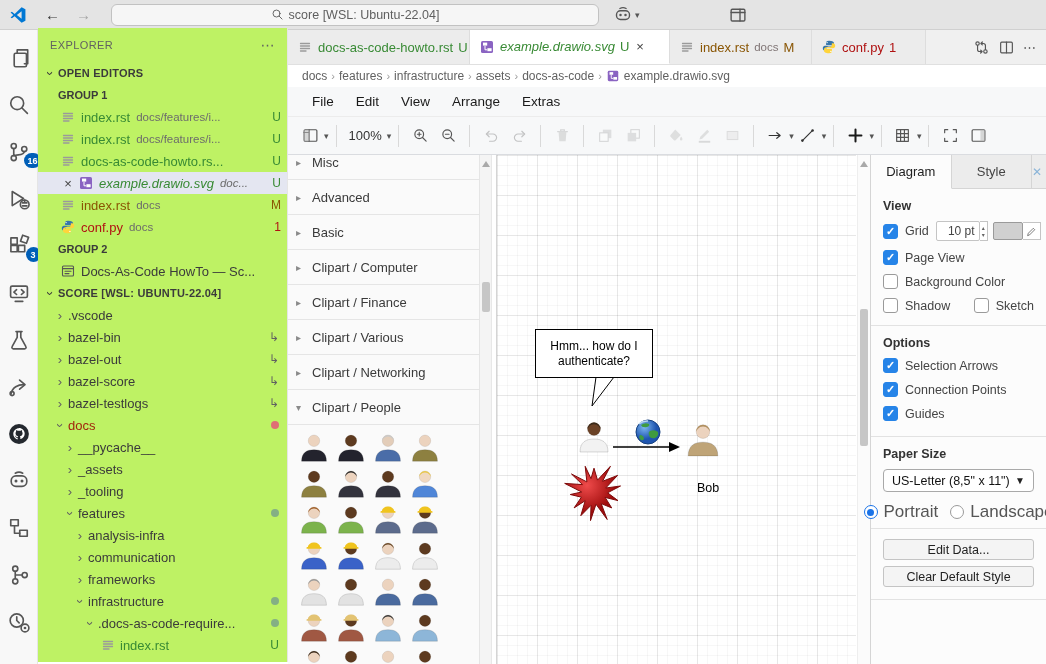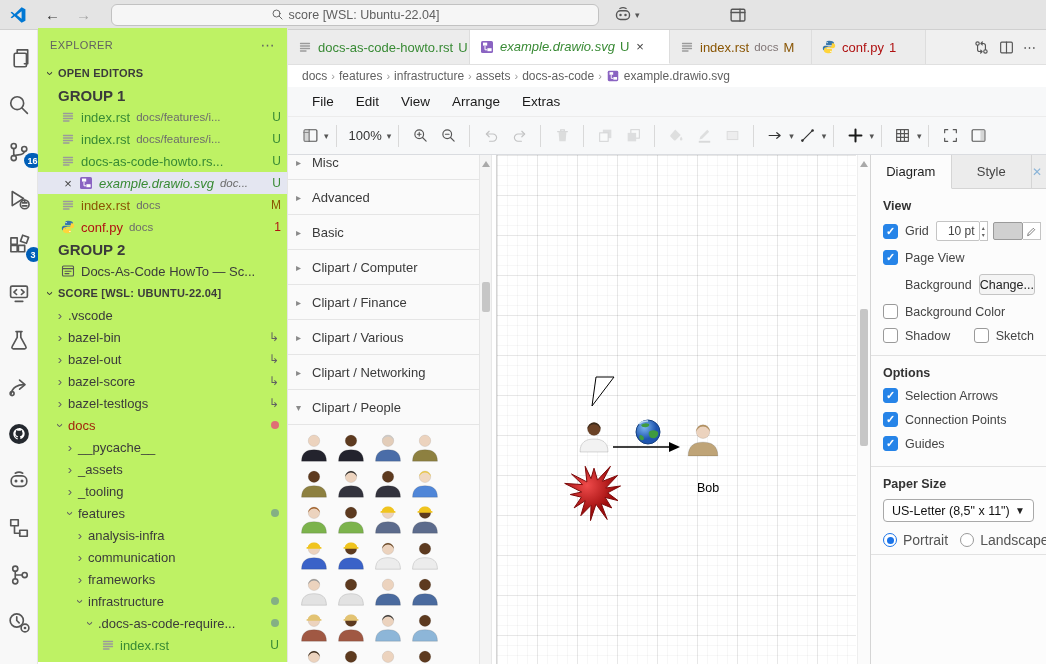--- a/index.html
+++ b/index.html
@@ -21,21 +21,21 @@
 #activitybar{left:0;top:30px;width:38px;height:634px;background:#f8f8f8;border-right:1px solid #e5e5e5;display:flex;flex-direction:column;align-items:center;padding-top:4px}
 .aicon{width:50px;height:47px;display:flex;align-items:center;justify-content:center;position:relative;color:#565656}
 .aicon .ig{width:24px;height:24px}
 .abadge{position:absolute;right:3px;bottom:7px;min-width:15px;height:15px;border-radius:9px;background:#005fb8;color:#fff;font-size:9px;display:flex;align-items:center;justify-content:center;padding:0 3px;font-weight:700}
 
 #sidebar{left:38px;top:28px;width:250px;height:634px;background:#bef264;border-right:1px solid #e5e5e5;overflow:hidden}
 #sb-head{height:34px;display:flex;align-items:center;padding:0 12px;color:#616161;font-size:11px;letter-spacing:.4px}
 #sb-head .more{margin-left:auto;font-size:14px;color:#616161}
 .secthead{display:flex;align-items:center;height:22px;font-weight:700;font-size:11px;color:#3b3b3b;padding-left:4px;letter-spacing:.2px}
 .secthead .chev{width:16px;text-align:center;font-weight:400}
-.grouplab{height:22px;display:flex;align-items:center;font-weight:700;font-size:15px;padding-left:20px}
+.grouplab{height:22px;display:flex;align-items:center;font-weight:700;font-size:11px;padding-left:20px}
 .oerow{height:22px;display:flex;align-items:center;padding-left:22px;padding-right:6px;font-size:13px;white-space:nowrap}
 .oerow.active{background:#e4e6f1}
 .oerow .fic{width:16px;height:16px;margin-right:5px;flex:0 0 16px}
 .oerow .closex{width:16px;margin-right:2px;color:#424242;font-size:13px;text-align:center}
 .oerow .det{color:#6c6c6c;font-size:11.5px;margin-left:6px;overflow:hidden;text-overflow:ellipsis;flex:1}
 .gbadge{margin-left:auto;padding-left:6px;font-size:12px}
 .c-green{color:#388a34}.c-mod{color:#895503}.c-err{color:#b01212}.c-red{color:#a1260d}
 .it{font-style:italic}
 .trow{height:22px;display:flex;align-items:center;padding-right:8px;font-size:13px;white-space:nowrap}
 .trow .chev{width:16px;text-align:center;color:#616161;flex:0 0 16px}
@@ -107,21 +107,21 @@
 .pencilbtn{width:18px;height:18px;border:1px solid #c4c4c4;border-left:none;background:#fff;display:flex;align-items:center;justify-content:center}
 .pencilbtn .ig{width:11px;height:11px}
 .pbtn{border:1px solid #c4c4c4;background:#f4f4f4;border-radius:3px;font-size:12.5px;color:#222;display:flex;align-items:center;justify-content:center;height:21px}
 #change-btn{margin-left:auto;width:92px}
 .wide{width:100%;margin-bottom:6px}
 #paper-select{width:100%;height:23px;border:1px solid #a9a9a9;border-radius:4px;background:#fff;display:flex;align-items:center;padding:0 8px;font-size:12.5px;color:#111;margin-bottom:10px}
 #paper-select .dchev{margin-left:auto;font-size:10px;color:#222}
 .radio{width:14px;height:14px;border-radius:50%;border:1px solid #9a9a9a;background:#fff;flex:0 0 14px;position:relative}
 .radio.on{border-color:#1a73e8}
 .radio.on::after{content:"";position:absolute;left:2.5px;top:2.5px;width:7px;height:7px;border-radius:50%;background:#1a73e8}
-.radrow{display:flex;align-items:center;gap:6px;justify-content:flex-start;font-size:14px;color:#555;}
+.radrow{display:flex;align-items:center;gap:6px;justify-content:center;font-size:17px;color:#555;}
 .ig svg{width:100%;height:100%;display:block}
 .fic svg{width:100%;height:100%;display:block}
 </style>
 </head>
 <body>
 
 <div id="titlebar" class="pane">
   <span id="vslogo"><svg viewBox="0 0 16 16">
         <path d="M11.2 1.2 L5 7 2.6 5.2 1.4 5.8 3.8 8 1.4 10.2 2.6 10.8 5 9 11.2 14.8 14.6 13.2 V2.8 Z M11.2 4.6 v6.8 L7 8 Z" fill="#0078d4"></path>
       </svg></span>
@@ -882,20 +882,23 @@
       <polygon points="104,222 122,222 100,251" fill="#ffffff" stroke="#000" stroke-width="1"></polygon>
       <line x1="121" y1="292" x2="179" y2="292" stroke="#000" stroke-width="1.4"></line>
       <polygon points="188,292 177,287 177,297" fill="#000"></polygon>
       <g>
         <circle cx="156" cy="277" r="12" fill="url(#gglobe)" stroke="#16407e" stroke-width="1"></circle>
         <path d="M149,270 q4,-3 8,-1 q1,2 -2,3 q-5,1 -6,-2z M158,276 q5,-2 8,1 q1,4 -3,6 q-5,1 -6,-3 q-1,-3 1,-4z M148,280 q3,0 4,3 q0,3 -3,2 q-3,-2 -1,-5z" fill="#3f9b3f"></path>
         <path d="M147,269 a12,12 0 0 1 9,-3" stroke="#bcd8f2" stroke-width="1.5" fill="none"></path>
       </g>
       <polygon id="star" fill="url(#gred)" stroke="#7e0b0b" stroke-width="1" points="102.0,313.2 105.5,325.1 118.4,311.3 110.5,326.3 125.6,320.4 113.7,333.0 128.5,331.0 115.6,337.8 126.0,345.6 113.1,342.4 119.7,352.9 109.2,348.6 115.2,364.5 104.0,349.2 98.5,365.6 99.0,350.3 88.8,360.7 93.2,345.7 82.1,352.9 89.4,342.2 78.3,339.5 89.7,337.0 72.7,328.4 90.5,329.6 79.5,319.0 94.9,326.9 93.2,311.3 99.0,323.7"></polygon>
     </svg>
+    <div id="bubble">
+        <span>Hmm... how do I authenticate?</span>
+      </div>
     <div class="dperson" id="person-alice" style="left:84px;top:263px;width:36px;height:36px"><svg viewBox="0 0 36 36">
           <path d="M4,34 C4,24 10,21 18,21 C26,21 32,24 32,34 Z" fill="#f2f2f2" stroke="rgba(0,0,0,.18)" stroke-width=".8"></path>
           <circle cx="18" cy="11" r="6.5" fill="#6b4226" stroke="rgba(0,0,0,.15)" stroke-width=".6"></circle>
           <path d="M11.5,11 a6.5,6.5 0 0 1 13,0 l-1.5,-2.5 a6.5,6.5 0 0 0 -10,0 z" fill="#3a2a1a"></path>
         </svg></div>
     <div class="dperson" id="person-bob" style="left:192px;top:265px;width:38px;height:38px"><svg viewBox="0 0 36 36">
           <path d="M4,34 C4,24 10,21 18,21 C26,21 32,24 32,34 Z" fill="#bfa477" stroke="rgba(0,0,0,.18)" stroke-width=".8"></path>
           <circle cx="18" cy="11" r="6.5" fill="#ecd3be" stroke="rgba(0,0,0,.15)" stroke-width=".6"></circle>
           <path d="M11.5,11 a6.5,6.5 0 0 1 13,0 l-1.5,-2.5 a6.5,6.5 0 0 0 -10,0 z" fill="#b09060"></path>
         </svg></div>
@@ -930,24 +933,20 @@
                   <path d="M2.5 13.5 l.9-3 7.2-7.2 2.1 2.1 -7.2 7.2z"></path>
                 </svg>
               </span>
             </span>
         </span>
       </div>
       <div class="prow">
         <span class="cb on">✓</span>
         <span>Page View</span>
       </div>
-      <div class="prow" style="padding-left:22px">
-        <span>Background</span>
-        <span class="pbtn" id="change-btn">Change...</span>
-      </div>
       <div class="prow">
         <span class="cb"></span>
         <span>Background Color</span>
       </div>
       <div class="prow" style="margin-bottom:6px">
         <span class="cb"></span>
         <span>Shadow</span>
         <span style="width:14px"></span>
         <span class="cb"></span>
         <span>Sketch</span>
@@ -977,14 +976,18 @@
         <span class="dchev">▼</span>
       </div>
       <div class="radrow">
         <span class="radio on"></span>
         <span>Portrait</span>
         <span style="width:6px"></span>
         <span class="radio"></span>
         <span>Landscape</span>
       </div>
     </div>
+    <div class="psection" style="border-bottom:1px solid #e2e2e2">
+      <div class="pbtn wide">Edit Data...</div>
+      <div class="pbtn wide">Clear Default Style</div>
+    </div>
   </div>
 </div>
 
 </body></html>

